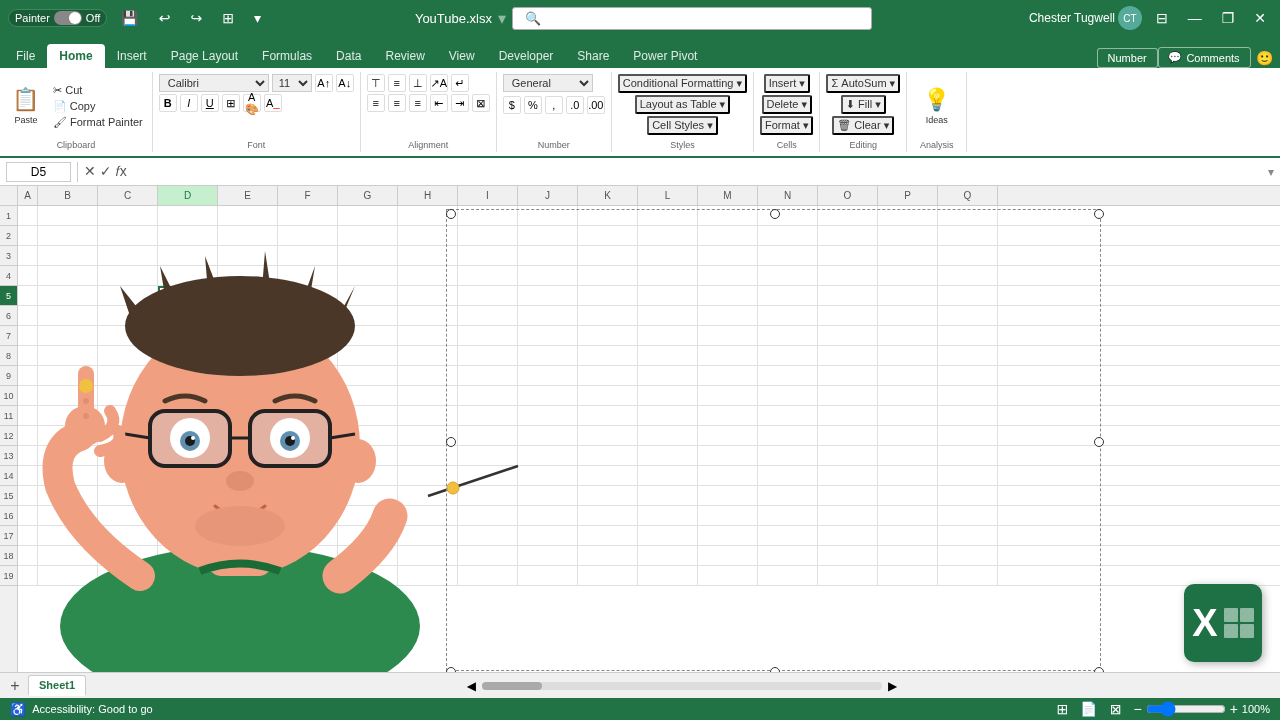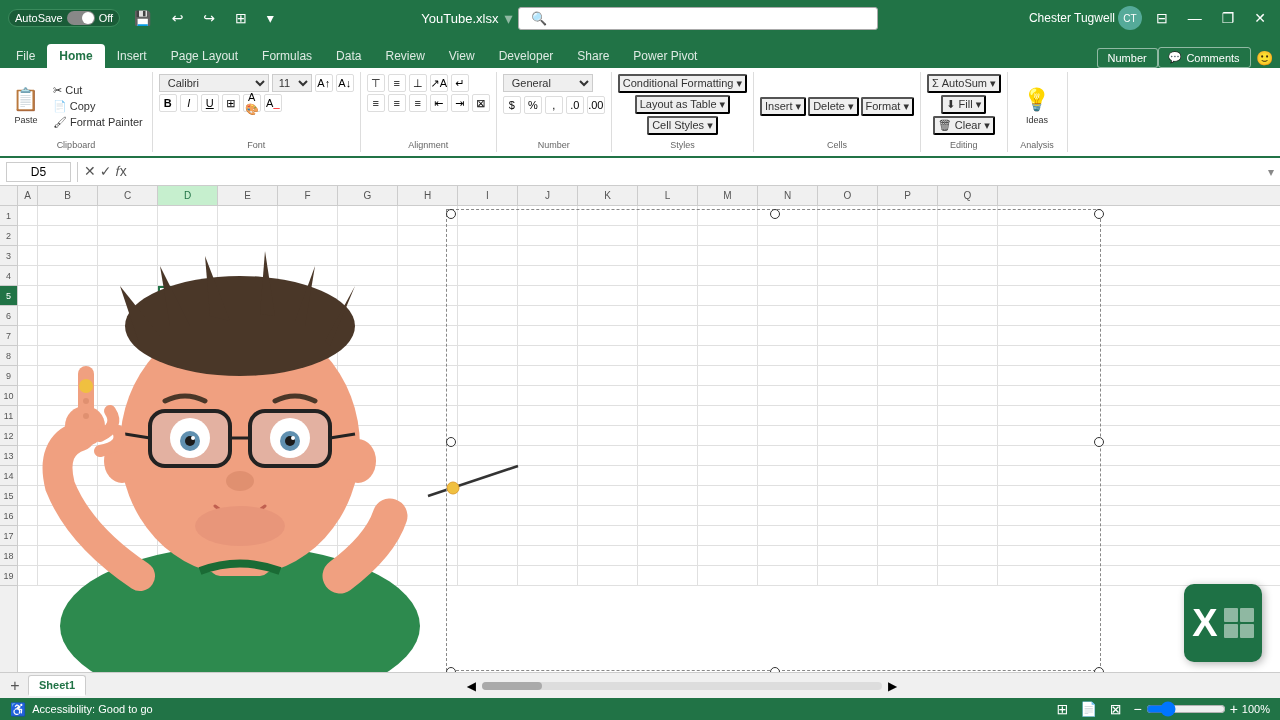--- a/index.html
+++ b/index.html
@@ -434,21 +434,21 @@
     .zoom-btn { background: none; border: none; color: white; cursor: pointer; font-size: 14px; }
 
     .view-btns { display: flex; gap: 4px; }
   </style>
 </head>
 <body>
 
 <div id="titlebar">
   <div class="left">
     <div class="autosave-toggle">
-      <span>AutoSave</span>
+      <span>Painter</span>
       <span class="toggle-pill off"></span>
       <span>Off</span>
     </div>
     <button class="win-btn">💾</button>
     <button class="win-btn">↩</button>
     <button class="win-btn">↪</button>
     <button class="win-btn">⊞</button>
     <button class="win-btn">▾</button>
   </div>
   <div class="center">
@@ -574,21 +574,21 @@
   <div class="ribbon-group">
     <div class="ribbon-group-content" style="flex-direction:column;font-size:10px;gap:2px">
       <button class="small-btn">Conditional Formatting ▾</button>
       <button class="small-btn">Layout as Table ▾</button>
       <button class="small-btn">Cell Styles ▾</button>
     </div>
     <span class="ribbon-group-label">Styles</span>
   </div>
 
   <div class="ribbon-group">
-    <div class="ribbon-group-content" style="font-size:10px;gap:2px">
+    <div class="ribbon-group-content" style="flex-direction:column;font-size:10px;gap:2px">
       <button class="small-btn">Insert ▾</button>
       <button class="small-btn">Delete ▾</button>
       <button class="small-btn">Format ▾</button>
     </div>
     <span class="ribbon-group-label">Cells</span>
   </div>
 
   <div class="ribbon-group">
     <div class="ribbon-group-content" style="flex-direction:column;font-size:10px;gap:2px">
       <button class="small-btn">Σ AutoSum ▾</button>

